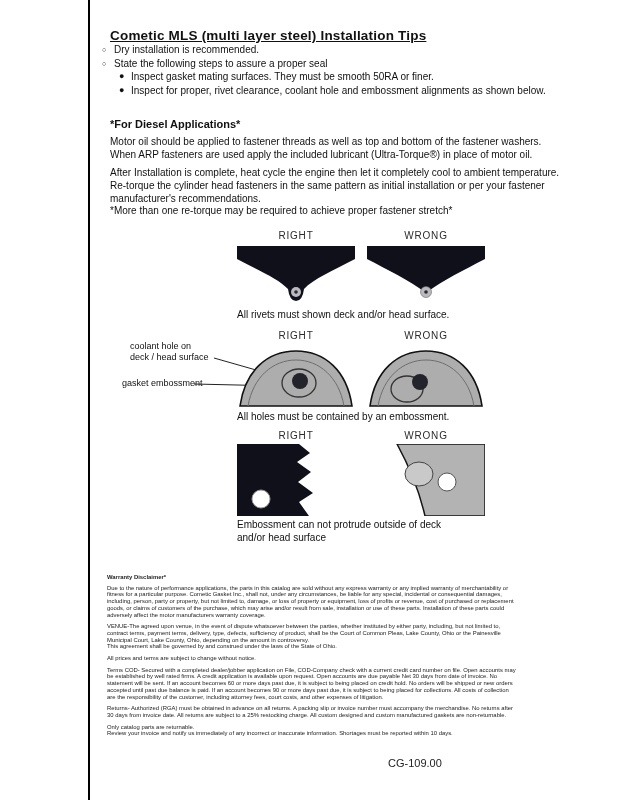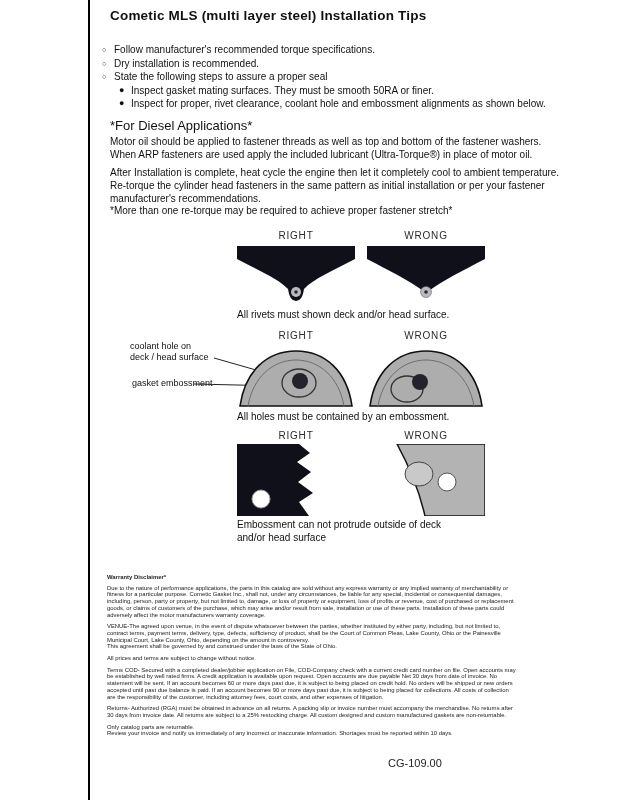--- a/index.html
+++ b/index.html
@@ -3,29 +3,29 @@
 <meta charset="utf-8">
 <style>
   html,body{margin:0;padding:0;background:#e8e8e8;}
   .page{
     position:relative;width:618px;height:800px;background:#ffffff;
     font-family:"Liberation Sans","DejaVu Sans",sans-serif;color:#111;
     overflow:hidden;margin:0 auto;
   }
   .spine{position:absolute;left:88px;top:0;width:2px;height:800px;background:#000;}
   .title{
-    position:absolute;left:110px;top:8px;font-size:13.5px;font-weight:bold;
-    letter-spacing:.2px;text-align:center;
+    position:absolute;left:110px;top:28px;font-size:13.5px;font-weight:bold;
+    text-decoration:underline;letter-spacing:.2px;text-align:center;
   }
   .bullets{position:absolute;left:102px;top:43px;width:462px;}
   .bullet-row{display:flex;gap:5px;font-size:10px;line-height:13.5px;}
   .bullet-row .marker{font-size:7px;line-height:13.5px;width:7px;flex:0 0 auto;}
   .sub{margin-left:17px;}
   .sub .marker{font-size:9px;}
-  .diesel-heading{position:absolute;left:110px;top:118px;font-size:13px;font-weight:normal;}
+  .diesel-heading{position:absolute;left:110px;top:118px;font-size:11px;font-weight:bold;}
   .para{position:absolute;left:110px;width:455px;font-size:10px;line-height:13px;}
   .para.oil{top:135px;}
   .para.retorque{top:166px;}
   .note{position:absolute;left:110px;top:205px;font-size:10px;}
   
   .rw-label{position:absolute;width:118px;text-align:center;font-size:10px;color:#2b2b2b;letter-spacing:.8px;}
   .fig-img{position:absolute;width:118px;}
   .fig-img svg{display:block;width:100%;height:100%;}
   .caption{position:absolute;left:237px;font-size:10px;line-height:12.5px;color:#111;}
   .annot{position:absolute;font-size:9px;line-height:10.5px;color:#111;white-space:pre-line;}
@@ -37,24 +37,20 @@
 </style>
 </head>
 <body>
 
 <div class="page">
   <div class="spine"></div>
 
   <div class="title">Cometic MLS (multi layer steel) Installation Tips</div>
 
   <div class="bullets">
-    <div class="bullet-row">
-      <span class="marker">○</span>
-      <span>Follow manufacturer's recommended torque specifications.</span>
-    </div>
     <div class="bullet-row">
       <span class="marker">○</span>
       <span>Dry installation is recommended.</span>
     </div>
     <div class="bullet-row">
       <span class="marker">○</span>
       <span>State the following steps to assure a proper seal</span>
     </div>
     <div class="bullet-row sub">
       <span class="marker">●</span>
@@ -86,21 +82,21 @@
       <circle cx="59" cy="46" r="5.5" fill="#b9b9bf" stroke="#666" stroke-width="0.6"></circle>
       <circle cx="59" cy="46" r="1.8" fill="#2a2a2a"></circle>
     </svg>
   </div>
   <div class="caption" style="top:309px;">All rivets must shown deck and/or head surface.</div>
 
   <div class="rw-label" style="left:237px;top:330px;">RIGHT</div>
   <div class="rw-label" style="left:367px;top:330px;">WRONG</div>
   <div class="annot" style="left:130px;top:341px;">coolant hole on
 deck / head surface</div>
-  <div class="annot" style="left:132px;top:378px;">gasket embossment</div>
+  <div class="annot" style="left:122px;top:378px;">gasket embossment</div>
   <svg style="position:absolute;left:100px;top:340px;" width="210" height="60" viewBox="0 0 210 60">
     <line x1="114" y1="18" x2="198" y2="42" stroke="#222" stroke-width="1"></line>
     <line x1="94" y1="44" x2="180" y2="46" stroke="#222" stroke-width="1"></line>
   </svg>
   <div class="fig-img" style="left:237px;top:345px;height:62px;">
     <svg viewBox="0 0 118 62" preserveAspectRatio="none">
       <path d="M3,61 C8,26 30,6 59,6 C88,6 110,26 115,61 Z" fill="#adadad" stroke="#111" stroke-width="1.6"></path>
       <path d="M11,61 C16,32 36,15 59,15 C82,15 102,32 107,61" fill="none" stroke="#6e6e6e" stroke-width="1"></path>
       <ellipse cx="62" cy="38" rx="17" ry="14" fill="none" stroke="#333" stroke-width="1.3"></ellipse>
       <circle cx="63" cy="36" r="8" fill="#23232b"></circle>

